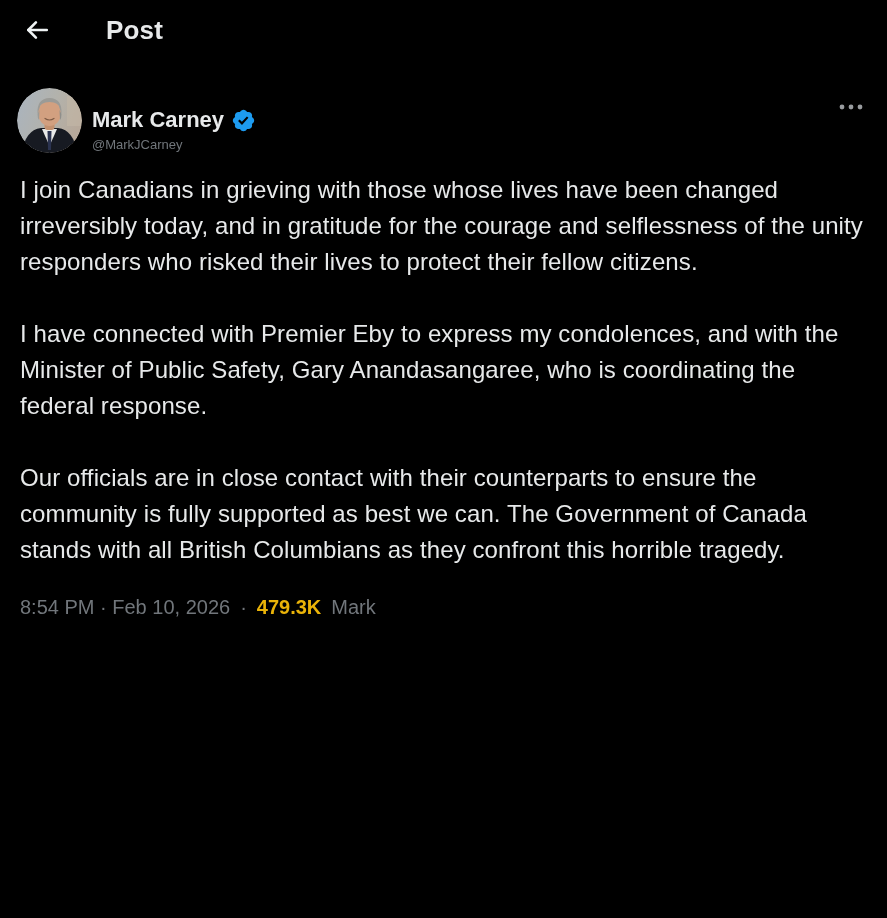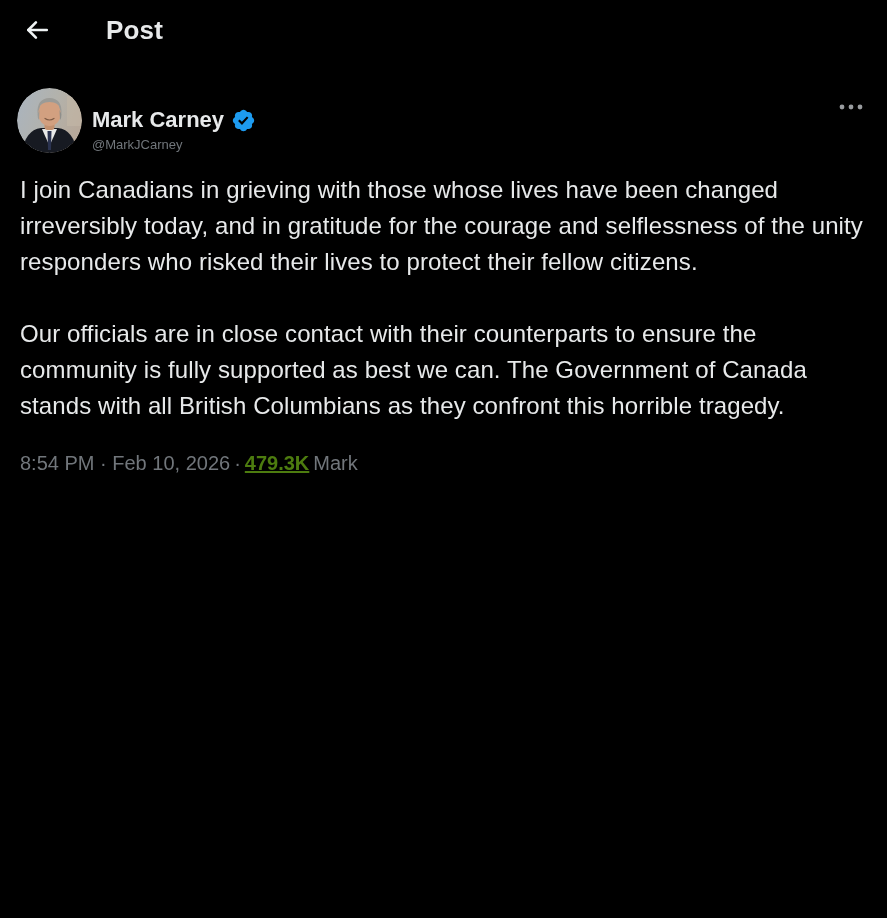--- a/index.html
+++ b/index.html
@@ -84,29 +84,28 @@
     color: #e7e9ea;
     letter-spacing: 0.1px;
   }
   .post-text p { margin: 0 0 36px 0; }
   .post-text p:last-child { margin-bottom: 28px; }
 
   
   .post-meta {
     display: flex;
     align-items: baseline;
-    gap: 4px;
+    gap: 10px;
     margin: 0 20px;
     font-size: 20px;
     color: #71767b;
   }
   .views-count {
-    color: #4d7c0f;
+    color: #eab308;
     font-weight: bold;
-    text-decoration: underline;
   }
 </style>
 </head>
 <body>
 
 <header class="top-bar">
   <button class="back-btn" aria-label="Back">
     <span style="display:inline-flex;">
       <svg width="26" height="26" viewBox="0 0 24 24" fill="none" stroke="#eff3f4" stroke-width="2.4" stroke-linecap="round" stroke-linejoin="round">
         <line x1="21" y1="12" x2="4" y2="12"></line>
@@ -173,20 +172,21 @@
           <circle cx="3" cy="5" r="2.4" fill="#999c9f"></circle>
           <circle cx="12" cy="5" r="2.4" fill="#999c9f"></circle>
           <circle cx="21" cy="5" r="2.4" fill="#999c9f"></circle>
         </svg>
       </span>
     </button>
   </div>
 
   <div class="post-text">
     <p>I join Canadians in grieving with those whose lives have been changed irreversibly today, and in gratitude for the courage and selflessness of the unity responders who risked their lives to protect their fellow citizens.</p>
+    <p>I have connected with Premier Eby to express my condolences, and with the Minister of Public Safety, Gary Anandasangaree, who is coordinating the federal response.</p>
     <p>Our officials are in close contact with their counterparts to ensure the community is fully supported as best we can. The Government of Canada stands with all British Columbians as they confront this horrible tragedy.</p>
   </div>
 
   <div class="post-meta">
     <span>8:54 PM · Feb 10, 2026</span>
     <span>·</span>
     <span class="views-count">479.3K</span>
     <span>Mark</span>
   </div>
 

